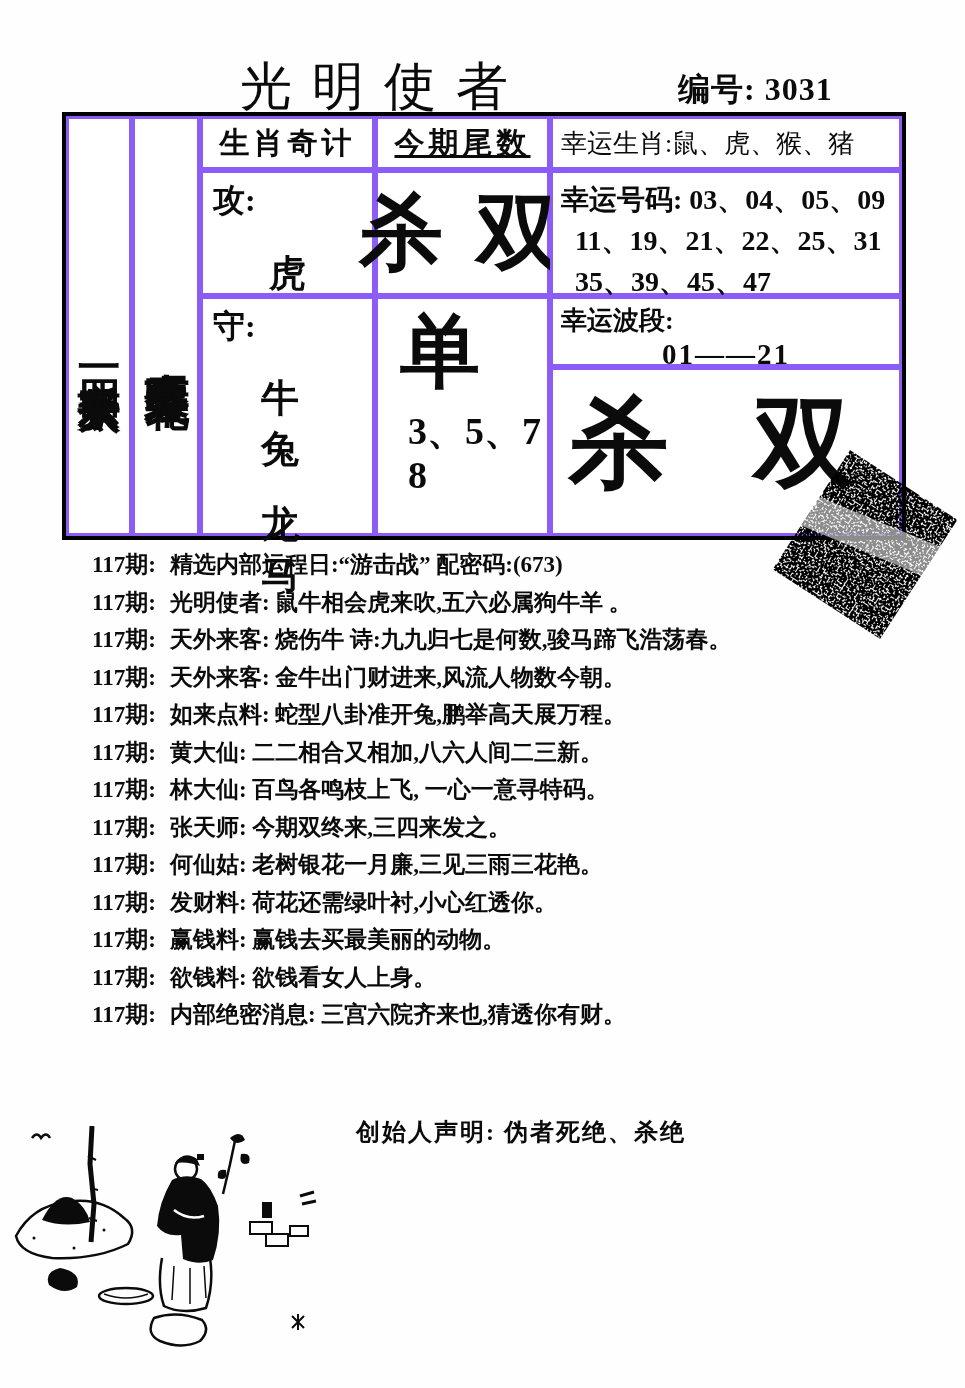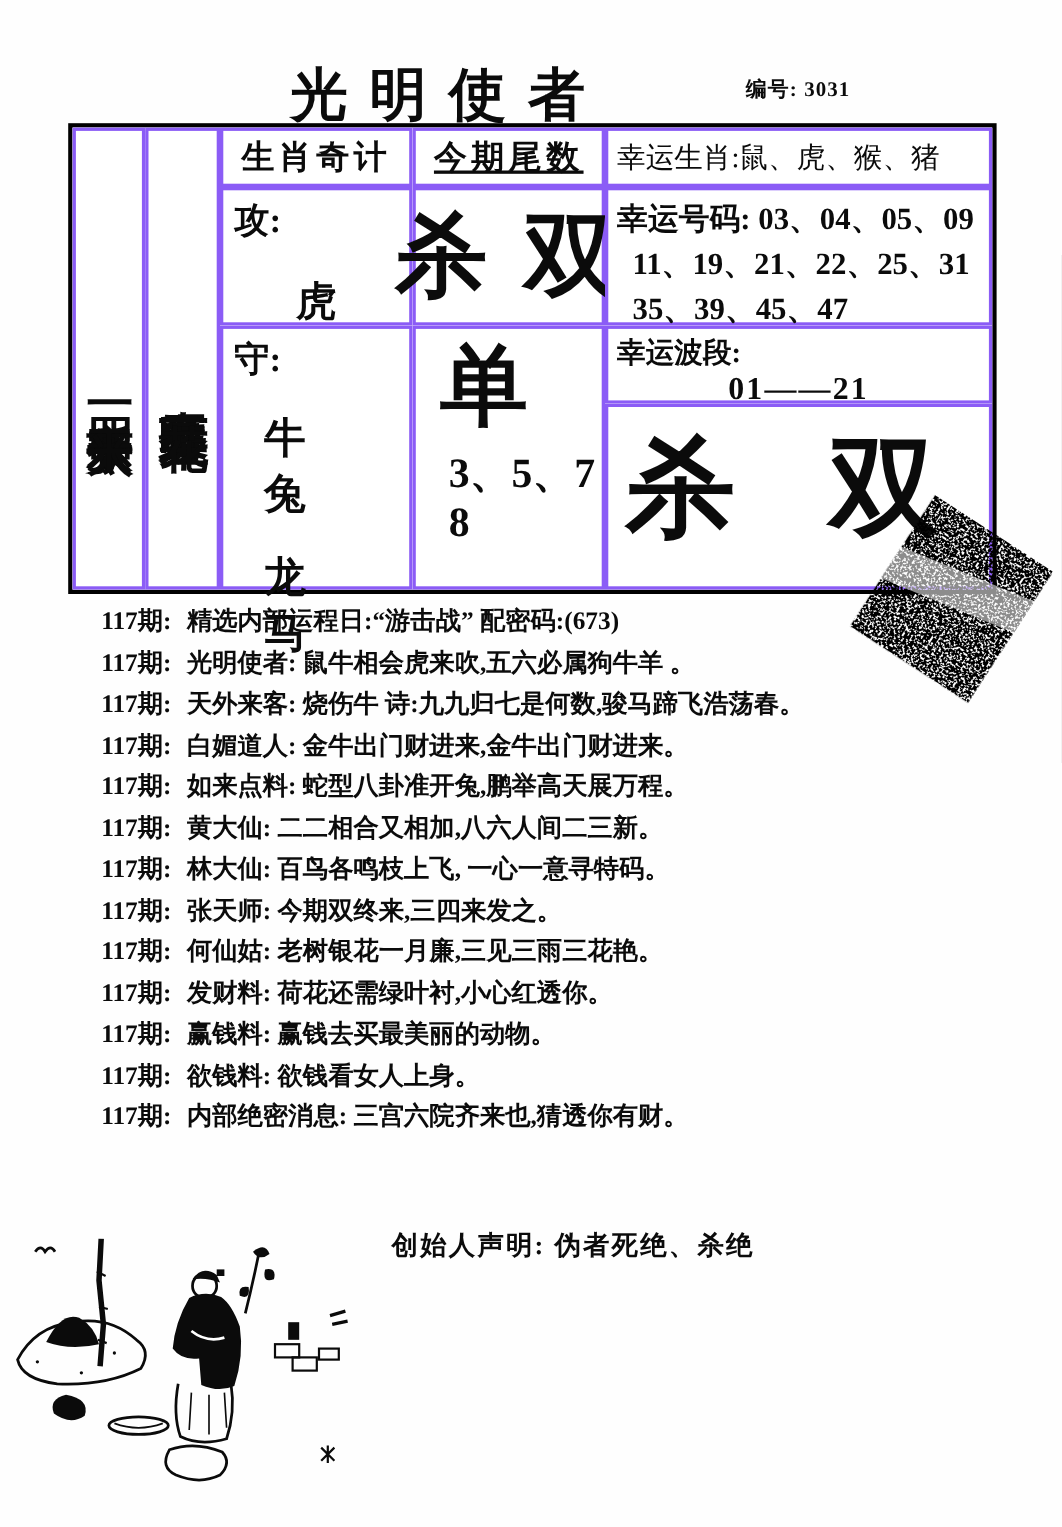--- a/index.html
+++ b/index.html
@@ -3,25 +3,25 @@
 <meta charset="utf-8">
 <style>
   html,body{margin:0;padding:0;background:#e8e8e8;}
   .page{
     position:relative;width:965px;height:1388px;background:#fefefe;
     font-family:"Liberation Serif","DejaVu Serif",serif;color:#0b0b0b;
     overflow:hidden;margin:0 auto;
   }
   
   .title{
-    position:absolute;left:240px;top:52px;font-size:52px;font-weight:bold;
-    letter-spacing:20px;white-space:nowrap;margin-left:24px;
+    position:absolute;left:240px;top:52px;font-size:52px;font-weight:normal;
+    letter-spacing:20px;white-space:nowrap;
   }
   .serial{
-    position:absolute;left:678px;top:68px;font-size:19px;font-weight:bold;
+    position:absolute;left:678px;top:68px;font-size:32px;font-weight:bold;
     letter-spacing:1px;white-space:nowrap;text-align:center;
   }
   
   .sheet-table{
     position:absolute;left:62px;top:112px;background:#fff;
     display:grid;
     grid-template-columns:66px 68px 175px 175px 352px;
     grid-template-rows:54px 126px 71px 169px;
     border:4px solid #000;
   }
@@ -31,21 +31,21 @@
     writing-mode:vertical-rl;text-orientation:upright;
     font-size:43px;font-weight:bold;letter-spacing:2px;line-height:60px;
   }
   .vslogan.c1{padding-top:52px;}
   .vslogan.c2{padding-top:38px;font-size:45px;}
   .hdr{display:flex;align-items:center;justify-content:center;
        font-size:30px;font-weight:bold;letter-spacing:4px;}
   .attack-cell,.defend-cell{padding:6px 10px;}
   .small-label{font-size:32px;font-weight:bold;}
   .attack-vals{margin-top:26px;text-align:center;font-size:37px;font-weight:bold;letter-spacing:26px;text-indent:26px;}
-  .defend-row{margin:24px 0 0 27px;font-size:38px;font-weight:bold;letter-spacing:36px;}
+  .defend-row{margin:24px 0 0 48px;font-size:38px;font-weight:bold;letter-spacing:36px;}
   .kill-mid{grid-column:4;display:flex;align-items:center;justify-content:center;
             font-size:84px;font-weight:bold;letter-spacing:6px;white-space:nowrap;}
   .dan-cell{padding:10px 0 0 22px;}
   .dan-big{font-size:80px;font-weight:bold;line-height:86px;}
   .tail-line{font-size:38px;font-weight:bold;margin:16px 0 0 8px;line-height:40px;}
   .tail-line.second{margin-top:4px;}
   .lucky-zodiac{display:flex;align-items:center;padding:0 8px;
                 font-size:26px;font-weight:normal;white-space:nowrap;}
   .lucky-numbers{padding:6px 8px;font-size:28px;font-weight:bold;line-height:41px;white-space:nowrap;}
   .lucky-numbers .cont{padding-left:14px;}
@@ -132,21 +132,21 @@
         <rect x="28" y="30" width="128" height="142" fill="#000" filter="url(#spk)"></rect>
         <polygon points="28,86 156,62 156,96 28,120" fill="#ffffff" opacity="0.55"></polygon>
       </g>
     </svg>
   </div>
 
   <div class="tips">
     <div class="tip"><span class="p">117期:</span><span>精选内部运程日:“游击战” 配密码:(673)</span></div>
     <div class="tip"><span class="p">117期:</span><span>光明使者: 鼠牛相会虎来吹,五六必属狗牛羊 。</span></div>
     <div class="tip"><span class="p">117期:</span><span>天外来客: 烧伤牛  诗:九九归七是何数,骏马蹄飞浩荡春。</span></div>
-    <div class="tip"><span class="p">117期:</span><span>白媚道人: 金牛出门财进来,金牛出门财进来。</span></div>
+    <div class="tip"><span class="p">117期:</span><span>天外来客: 金牛出门财进来,风流人物数今朝。</span></div>
     <div class="tip"><span class="p">117期:</span><span>如来点料: 蛇型八卦准开兔,鹏举高天展万程。</span></div>
     <div class="tip"><span class="p">117期:</span><span>黄大仙: 二二相合又相加,八六人间二三新。</span></div>
     <div class="tip"><span class="p">117期:</span><span>林大仙: 百鸟各鸣枝上飞, 一心一意寻特码。</span></div>
     <div class="tip"><span class="p">117期:</span><span>张天师: 今期双终来,三四来发之。</span></div>
     <div class="tip"><span class="p">117期:</span><span>何仙姑: 老树银花一月廉,三见三雨三花艳。</span></div>
     <div class="tip"><span class="p">117期:</span><span>发财料: 荷花还需绿叶衬,小心红透你。</span></div>
     <div class="tip"><span class="p">117期:</span><span>赢钱料: 赢钱去买最美丽的动物。</span></div>
     <div class="tip"><span class="p">117期:</span><span>欲钱料: 欲钱看女人上身。</span></div>
     <div class="tip"><span class="p">117期:</span><span>内部绝密消息: 三宫六院齐来也,猜透你有财。</span></div>
   </div>

